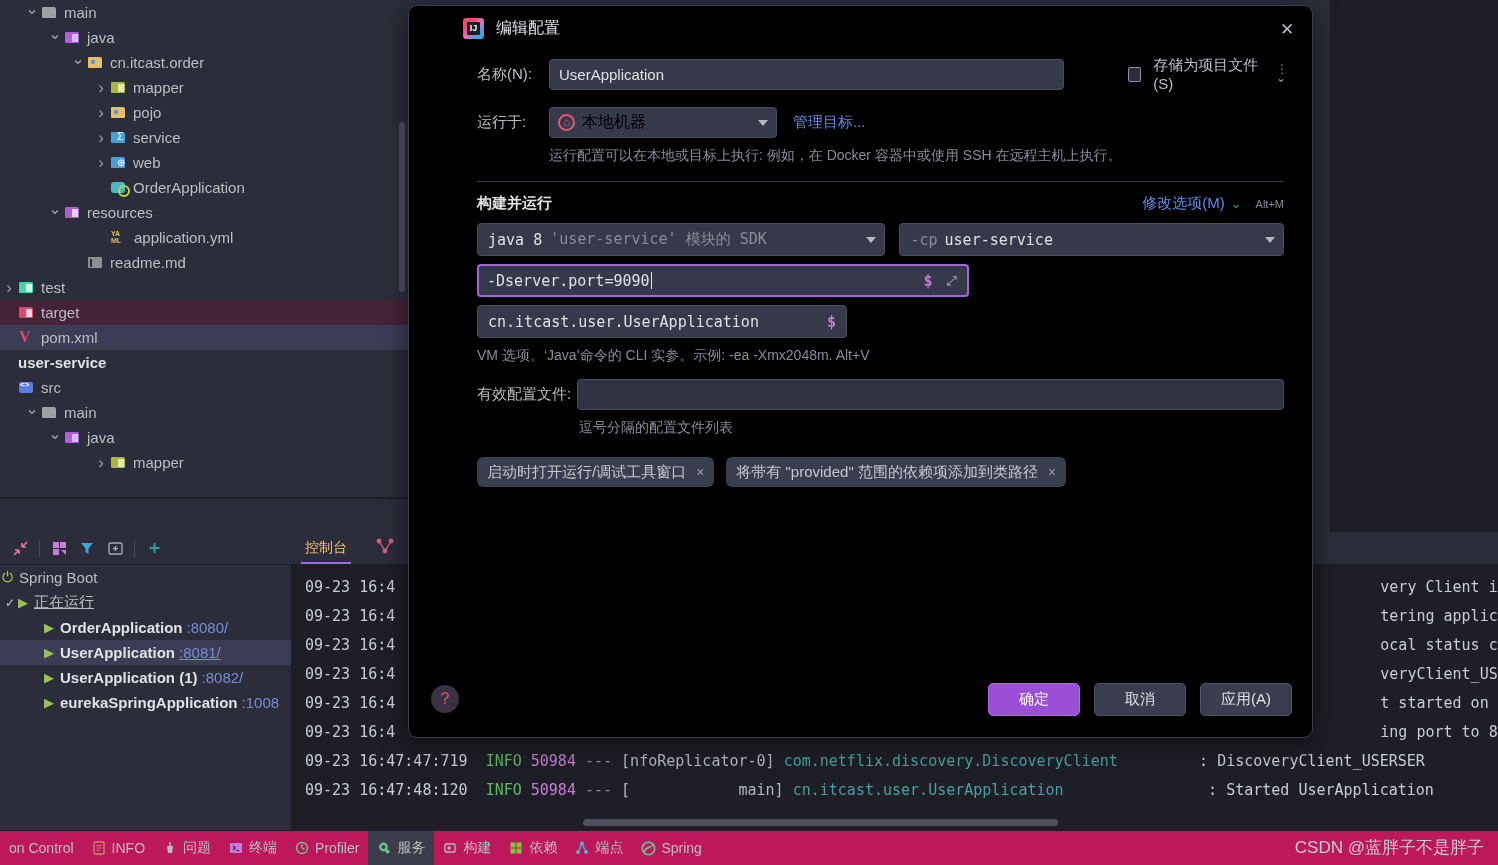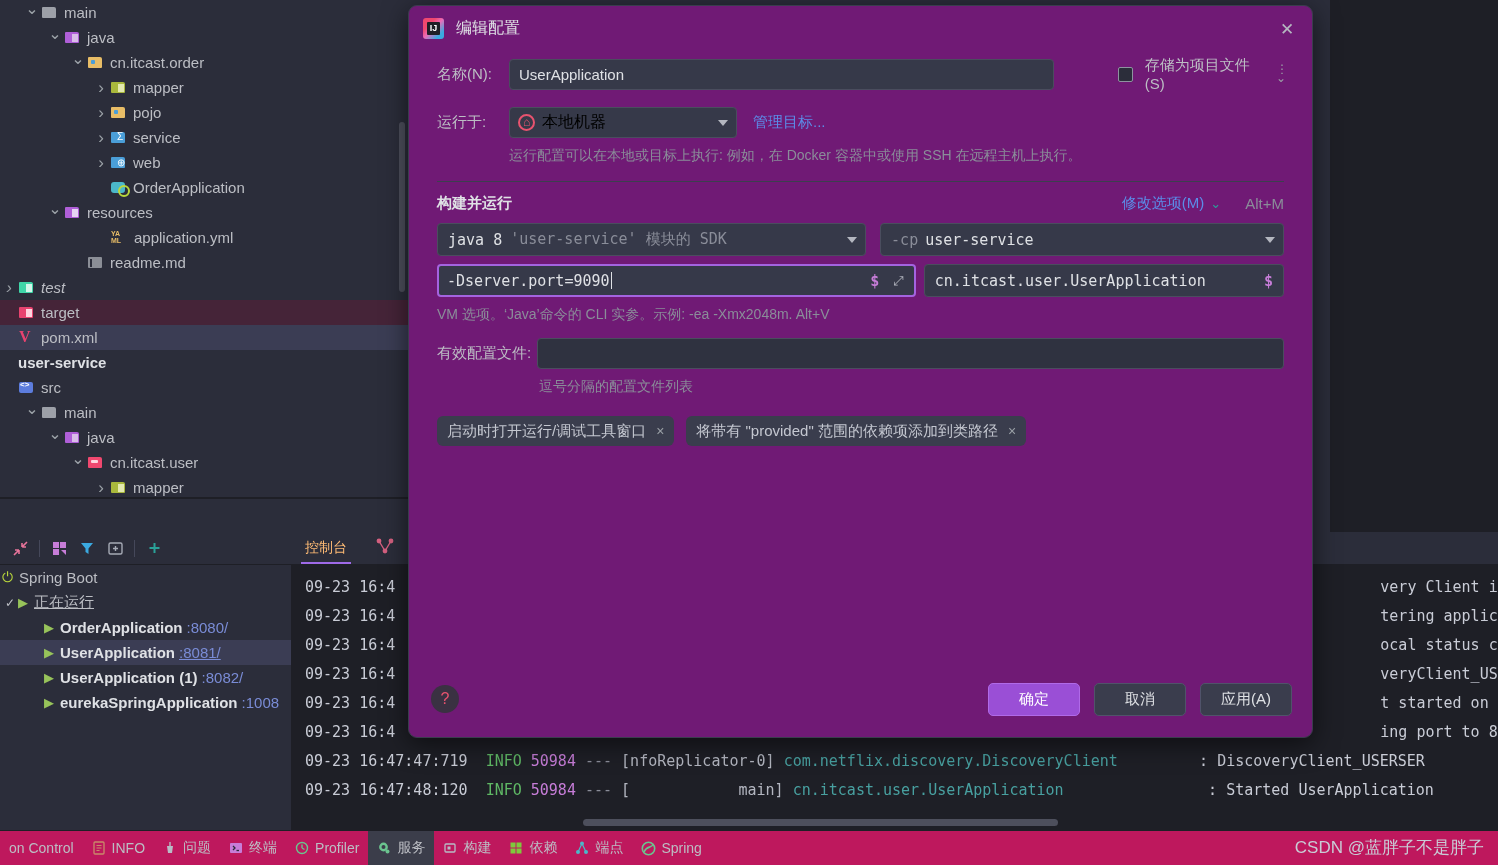--- a/index.html
+++ b/index.html
@@ -146,23 +146,24 @@
   #csdn-watermark {
     position:absolute; right:14px; top:836px; font-size:17px; color:#c9ccd6;
   }
 
   
   #right-sliver { position:absolute; left:1330px; top:0; width:168px; height:532px; background:#1e1f26; }
 
   
   #dialog {
     position:absolute; left:408px; top:5px; width:905px; height:733px;
-    background:#701a75; border-radius:9px;
+    background:#000000; border-radius:9px;
     box-shadow: 0 6px 26px rgba(0,0,0,0.55);
     border: 1px solid #3a3d4d;
+    padding-left: 40px;
   }
   #dlg-title-bar { position:relative; height:44px; display:flex; align-items:center; padding-left:14px; }
   #dlg-icon {
     width:21px; height:21px; margin-right:12px; border-radius:3px; position:relative;
     background: linear-gradient(135deg,#f0486f 0%,#f0486f 30%,#ec6cb9 50%,#3ba9e0 80%, #3ba9e0 100%);
     display:flex; align-items:center; justify-content:center;
   }
   #dlg-icon::after {
     content:"IJ"; color:#fff; font-size:9px; font-weight:bold; background:#1e1f26;
     width:13px; height:13px; display:flex; align-items:center; justify-content:center; border-radius:1px;
@@ -202,30 +203,30 @@
   .caret-down { position:absolute; right:8px; width:0;height:0;border-left:5px solid transparent;border-right:5px solid transparent;border-top:6px solid #b4b7c0; }
   #manage-targets { font-size:15px; color:#5b8ce8; margin-left:16px; }
   #runon-hint { font-size:14px; color:#8a8d99; padding-left:100px; margin-top:9px; }
 
   #divider1 { height:1px; background:#3c3f4e; margin:16px 28px 0 28px; }
 
   #build-run-head { display:flex; align-items:center; padding:0 28px; margin-top:12px; }
   #build-run-title { font-size:15px; color:#dfe1e5; font-weight:bold; }
   #modify-opts { margin-left:auto; font-size:15px; color:#5b8ce8; }
   #modify-caret { color:#2aa198; font-size:13px; margin-left:6px; }
-  #alt-m { font-size:15px; color:#8a8d99; margin-left:24px; }
+  #alt-m { font-size:11px; color:#8a8d99; margin-left:14px; }
 
   .mono { font-family:"DejaVu Sans Mono", monospace; }
   #sdk-row { display:flex; padding:0 28px; margin-top:10px; gap:14px; }
   #sdk-combo { width:442px; height:33px; background:#363949; border:1px solid #4a4d5e; border-radius:4px; display:flex; align-items:center; padding:0 10px; position:relative; font-size:15px; color:#dfe1e5; }
   #sdk-combo .dim { color:#8a8d99; }
   #cp-combo { width:416px; height:33px; background:#363949; border:1px solid #4a4d5e; border-radius:4px; display:flex; align-items:center; padding:0 10px; position:relative; font-size:15px; color:#dfe1e5; }
   #cp-combo .dim { color:#8a8d99; margin-right:7px; }
 
-  #vm-row { display:flex; padding:0 28px; margin-top:8px; gap:8px; }
+  #vm-row { display:flex; padding:0 28px; margin-top:8px; gap:8px;flex-direction:column; }
   #vm-field {
     width:492px; height:33px; background:#363949; border:2px solid #a464e0; border-radius:4px;
     display:flex; align-items:center; padding:0 8px; position:relative; font-size:15px; color:#dfe1e5;
   }
   #vm-caret { display:inline-block; width:1px; height:17px; background:#dfe1e5; margin-left:1px; }
   .dollar { color:#c77dd8; font-size:15px; font-weight:bold; }
   .expand-ico { color:#b4b7c0; font-size:13px; }
   #mainclass-field {
     width:370px; height:33px; background:#363949; border:1px solid #4a4d5e; border-radius:4px;
     display:flex; align-items:center; padding:0 10px; font-size:15px; color:#dfe1e5;
@@ -316,21 +317,21 @@
           <span class="ico yaml">
             <span class="yl2">ML</span>
           </span>
           <span>application.yml</span>
         </div>
         <div class="tree-row" style="padding-left: 69px;">
           <span class="arrow "></span>
           <span class="ico md"></span>
           <span>readme.md</span>
         </div>
-        <div class="tree-row" style="padding-left: 0px; font-style: italic;">
+        <div class="tree-row" style="padding-left: 0px;">
           <span class="arrow right"></span>
           <span class="ico folder-green"></span>
           <span>test</span>
         </div>
         <div class="tree-row sel-target" style="padding-left: 0px;">
           <span class="arrow "></span>
           <span class="ico folder-pink"></span>
           <span>target</span>
         </div>
         <div class="tree-row sel-pom" style="padding-left: 0px;">
@@ -349,25 +350,20 @@
         </div>
         <div class="tree-row" style="padding-left: 23px;">
           <span class="arrow down"></span>
           <span class="ico folder-gray"></span>
           <span>main</span>
         </div>
         <div class="tree-row" style="padding-left: 46px;">
           <span class="arrow down"></span>
           <span class="ico folder-purple"></span>
           <span>java</span>
-        </div>
-        <div class="tree-row" style="padding-left: 69px;">
-          <span class="arrow down"></span>
-          <span class="ico folder-redpkg"></span>
-          <span>cn.itcast.user</span>
         </div>
         <div class="tree-row" style="padding-left: 92px;">
           <span class="arrow right"></span>
           <span class="ico folder-olive"></span>
           <span>mapper</span>
         </div>
       </div>
     <div id="tree-vscroll"></div>
   </div>
   <div id="tree-divider"></div>

